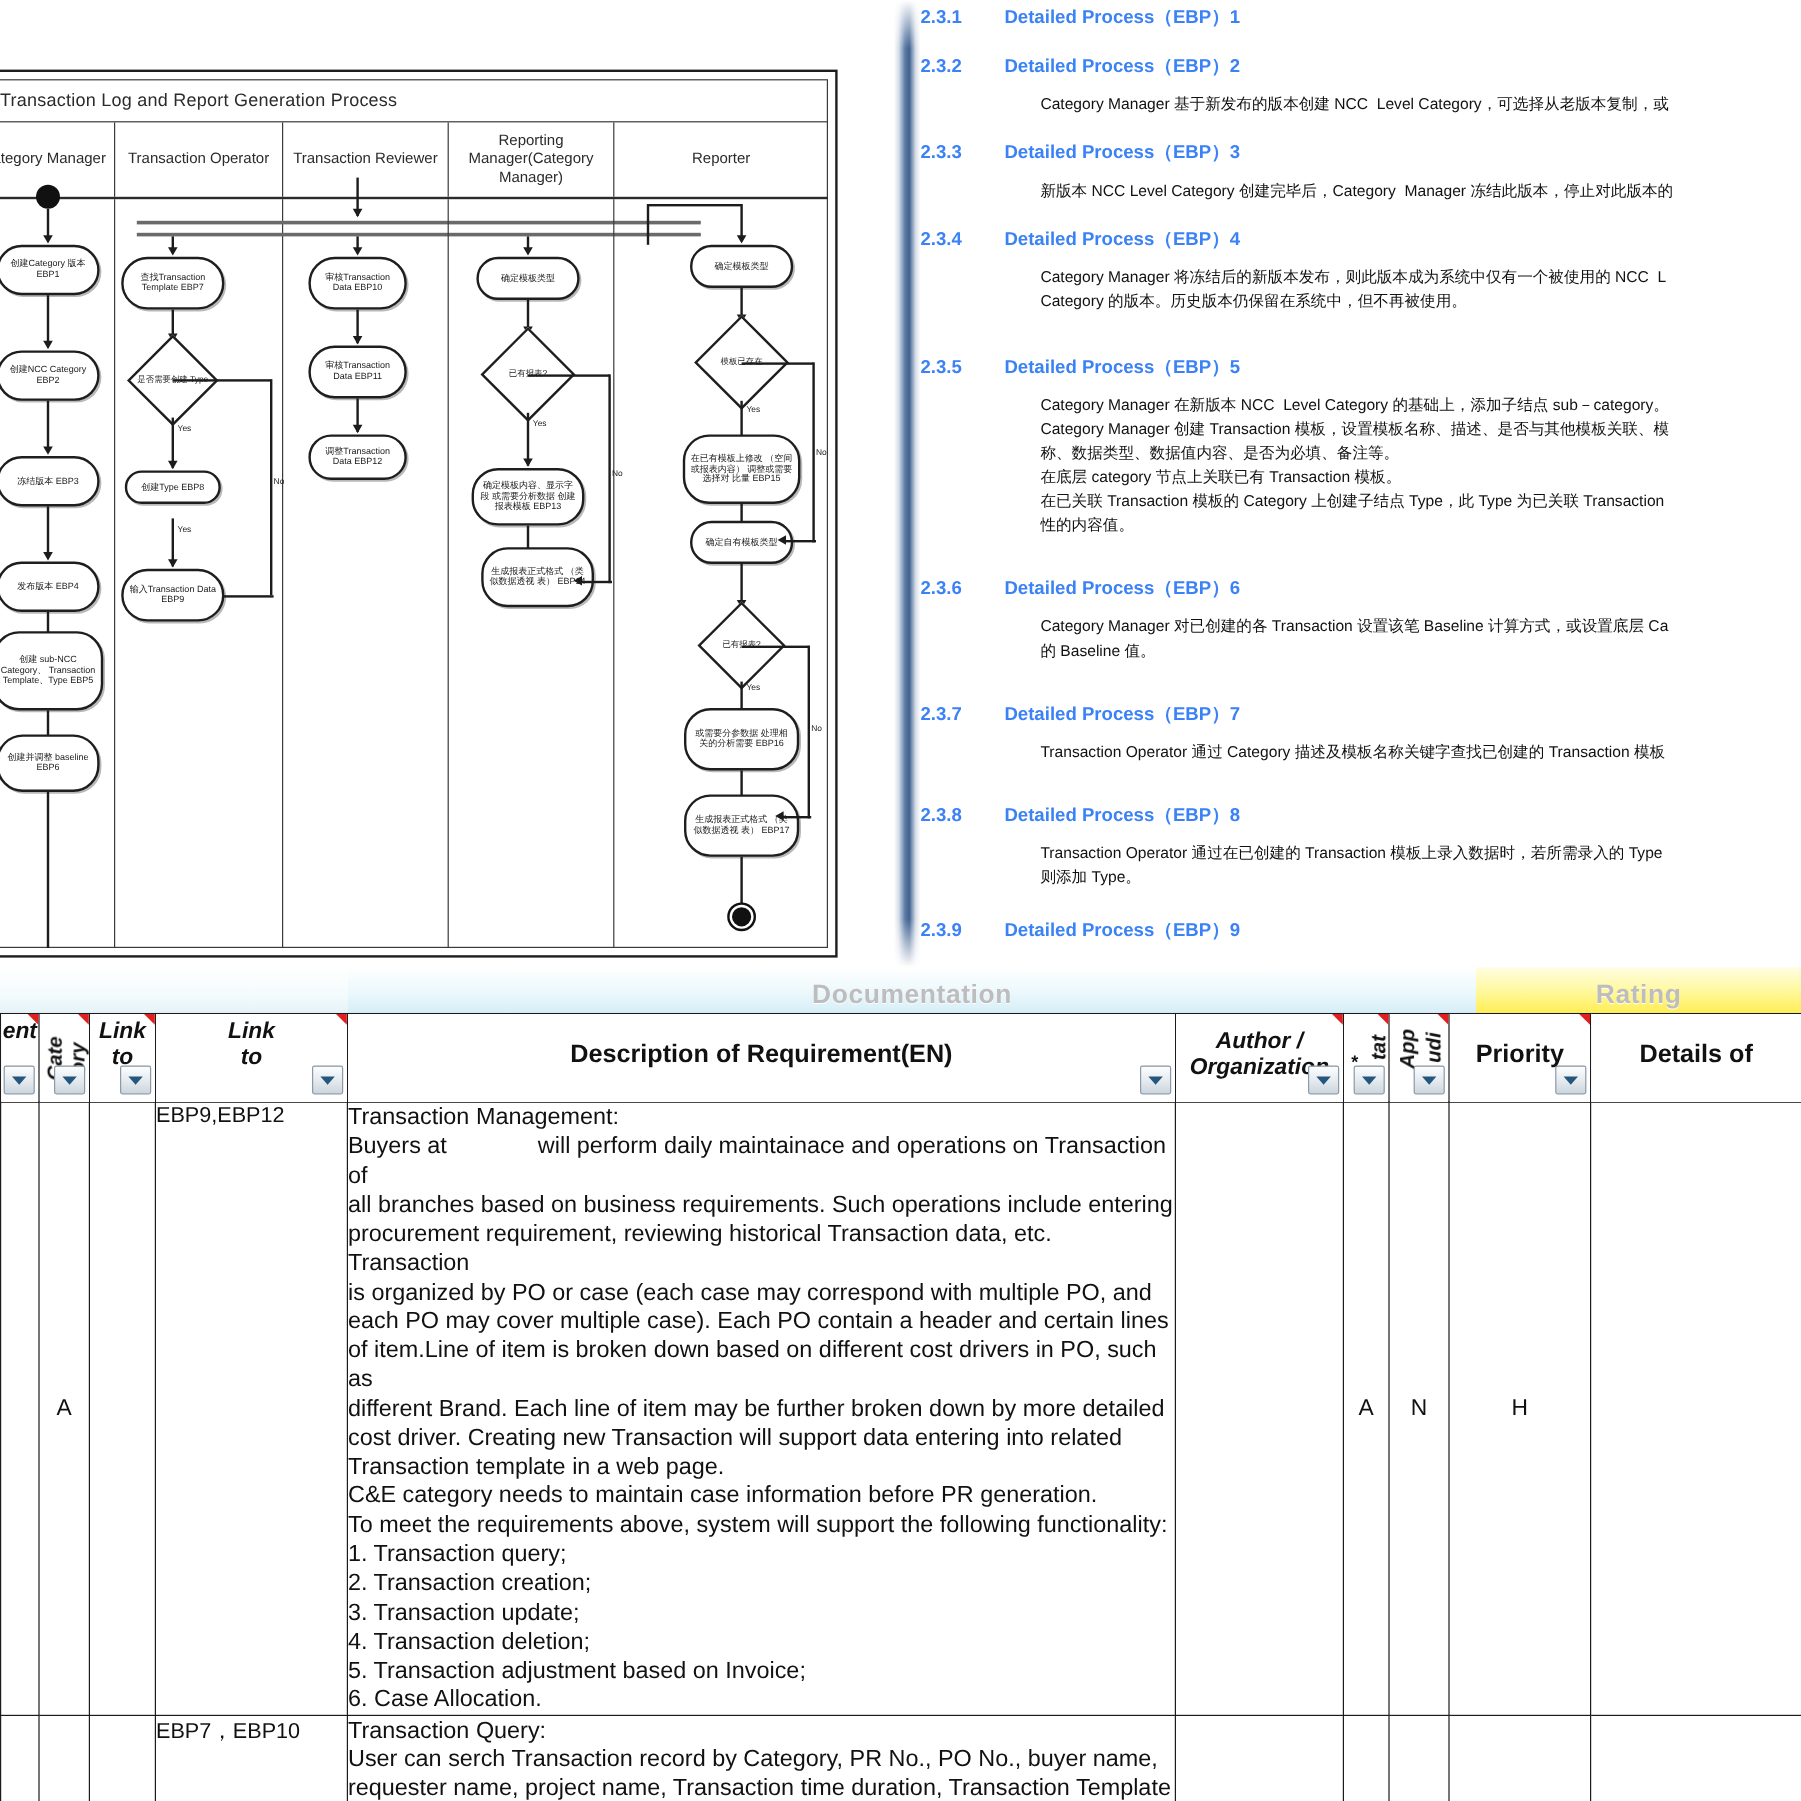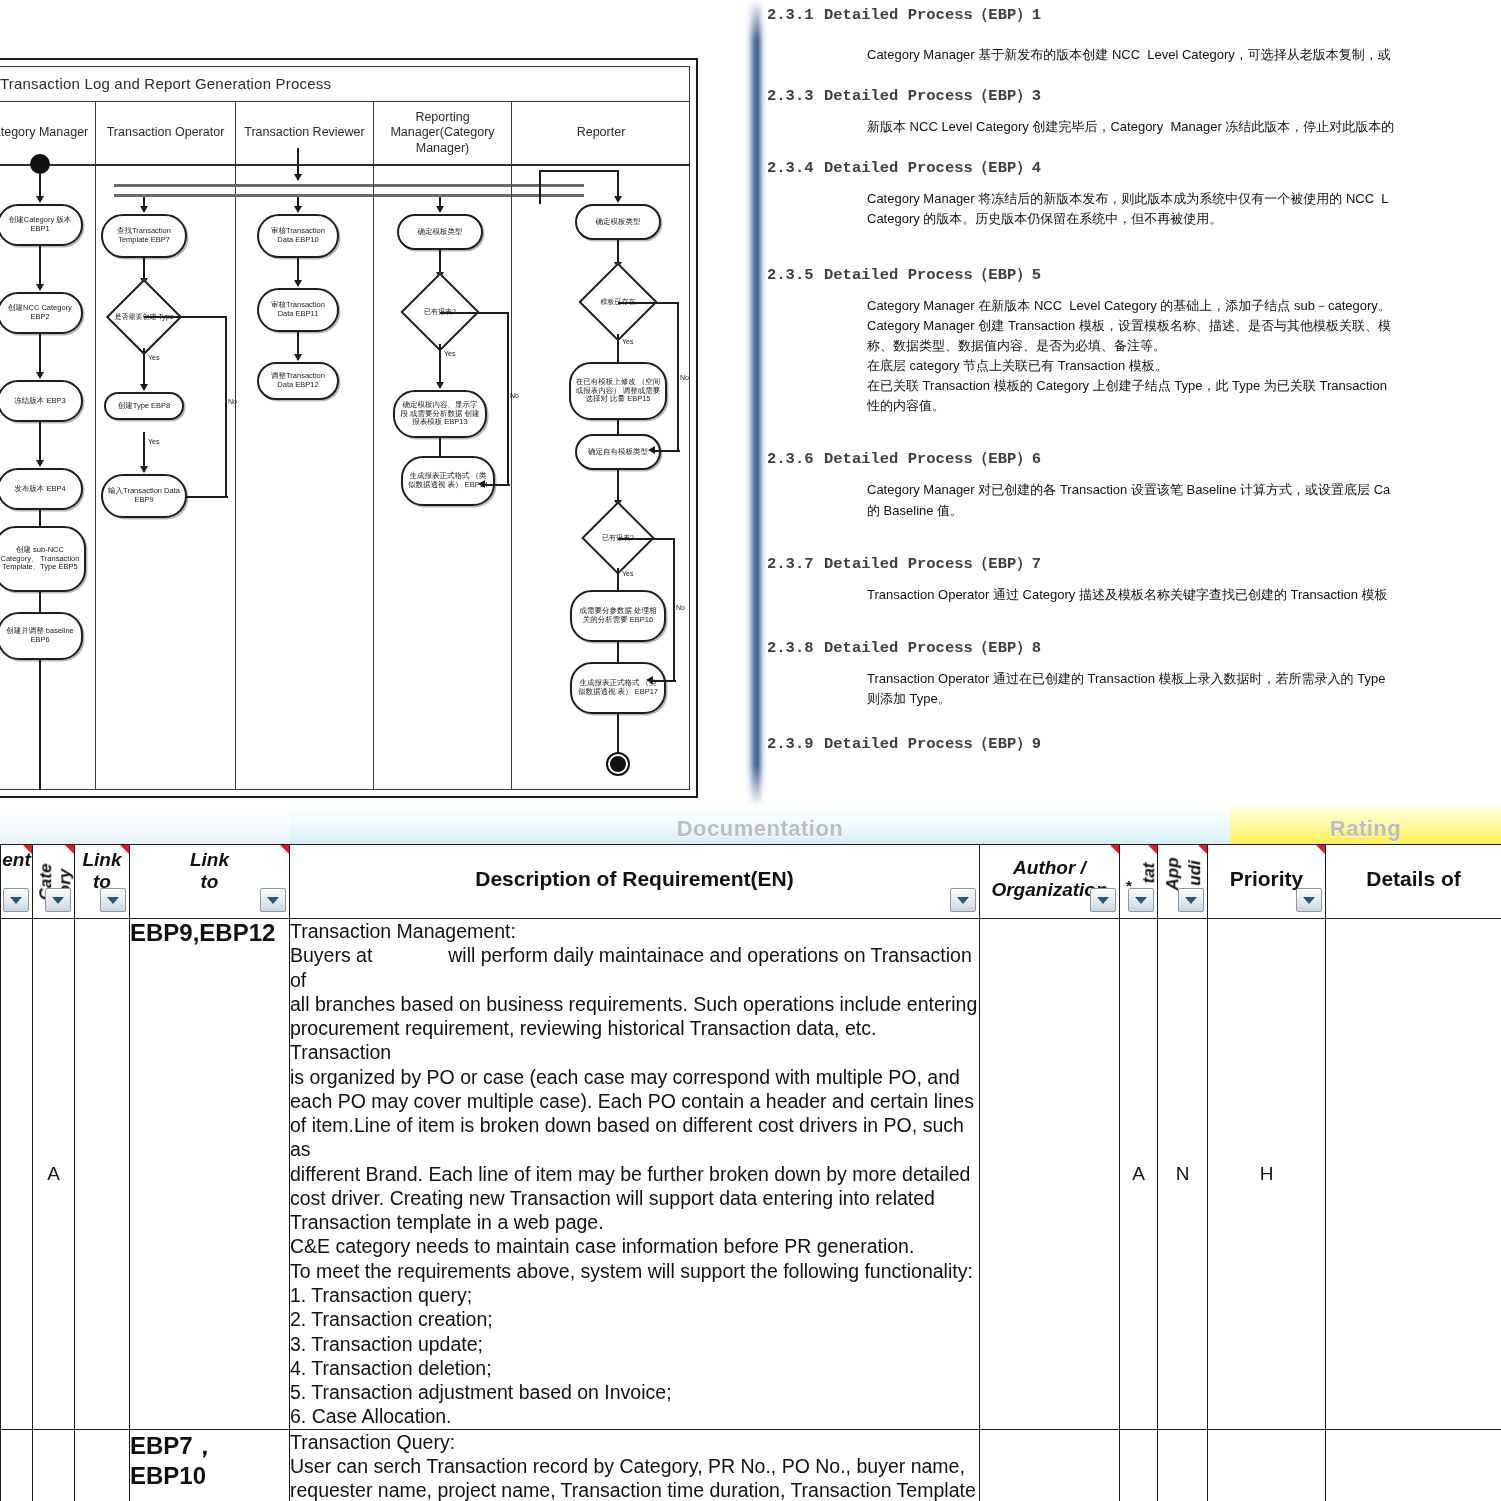--- a/index.html
+++ b/index.html
@@ -107,23 +107,23 @@
       rgba(255,255,255,0) 95%, #fff 100%);
   }
 
   
   #doc-panel {
     position: absolute; left: 767px; top: 0; width: 734px; height: 806px;
     background: #fff; overflow: hidden;
   }
   .sec { position: relative; }
   .sec-head {
-    display: flex; align-items: baseline; gap: 11px;
-    font-weight: bold; color: #404040; font-size: 15.5px;
-    filter: blur(.28px); white-space: nowrap; font-family: Liberation Mono, monospace;
+    display: flex; align-items: baseline; gap: 24px;
+    font-weight: bold; color: #3b82f6; font-size: 15.5px;
+    filter: blur(.28px); white-space: nowrap;
   }
   .sec-num { width: 46px; flex: 0 0 46px; }
   .sec-body {
     margin-left: 100px; font-size: 13px; color: #111; line-height: 1.55;
     filter: blur(.3px); white-space: pre-wrap;
   }
 
   
   #sheet {
     position: absolute; left: 0; top: 806px; width: 1501px; height: 695px;
@@ -172,21 +172,21 @@
   .redcorner {
     position: absolute; right: 0; top: 0; width: 0; height: 0;
     border-top: 9px solid #e02020; border-left: 9px solid transparent;
   }
   td.cellpad { padding: 4px 4px 4px 5px; }
   .desc {
     font-size: 19.5px; line-height: 1.245; color: #111;
     white-space: pre-wrap; filter: blur(.18px);
   }
   .mid { text-align: center; vertical-align: middle !important; font-size: 19px; }
-  .linkto { font-size: 24px; padding-left: 6px; padding-top: 0; font-weight: bold; }
+  .linkto { font-size: 18px; padding-left: 6px; padding-top: 0; }
   td.vmid { vertical-align: middle; }
 </style>
 </head>
 <body>
 
 <div id="root">
 
   <div id="flow-panel">
     <div id="flow-outerframe"></div>
     <div id="flow-innerframe"></div>
@@ -382,20 +382,24 @@
   <div id="doc-panel">
 
     <div class="sec" style="margin-top:4px">
       <div class="sec-head">
         <span class="sec-num">2.3.1</span>
         <span>Detailed Process（EBP）1</span>
       </div>
     </div>
 
     <div class="sec" style="margin-top:20px">
+      <div class="sec-head">
+        <span class="sec-num">2.3.2</span>
+        <span>Detailed Process（EBP）2</span>
+      </div>
       <div class="sec-body" style="margin-top:11px">Category Manager 基于新发布的版本创建 NCC  Level Category，可选择从老版本复制，或</div>
     </div>
 
     <div class="sec" style="margin-top:20px">
       <div class="sec-head">
         <span class="sec-num">2.3.3</span>
         <span>Detailed Process（EBP）3</span>
       </div>
       <div class="sec-body" style="margin-top:11px">新版本 NCC Level Category 创建完毕后，Category  Manager 冻结此版本，停止对此版本的</div>
     </div>

